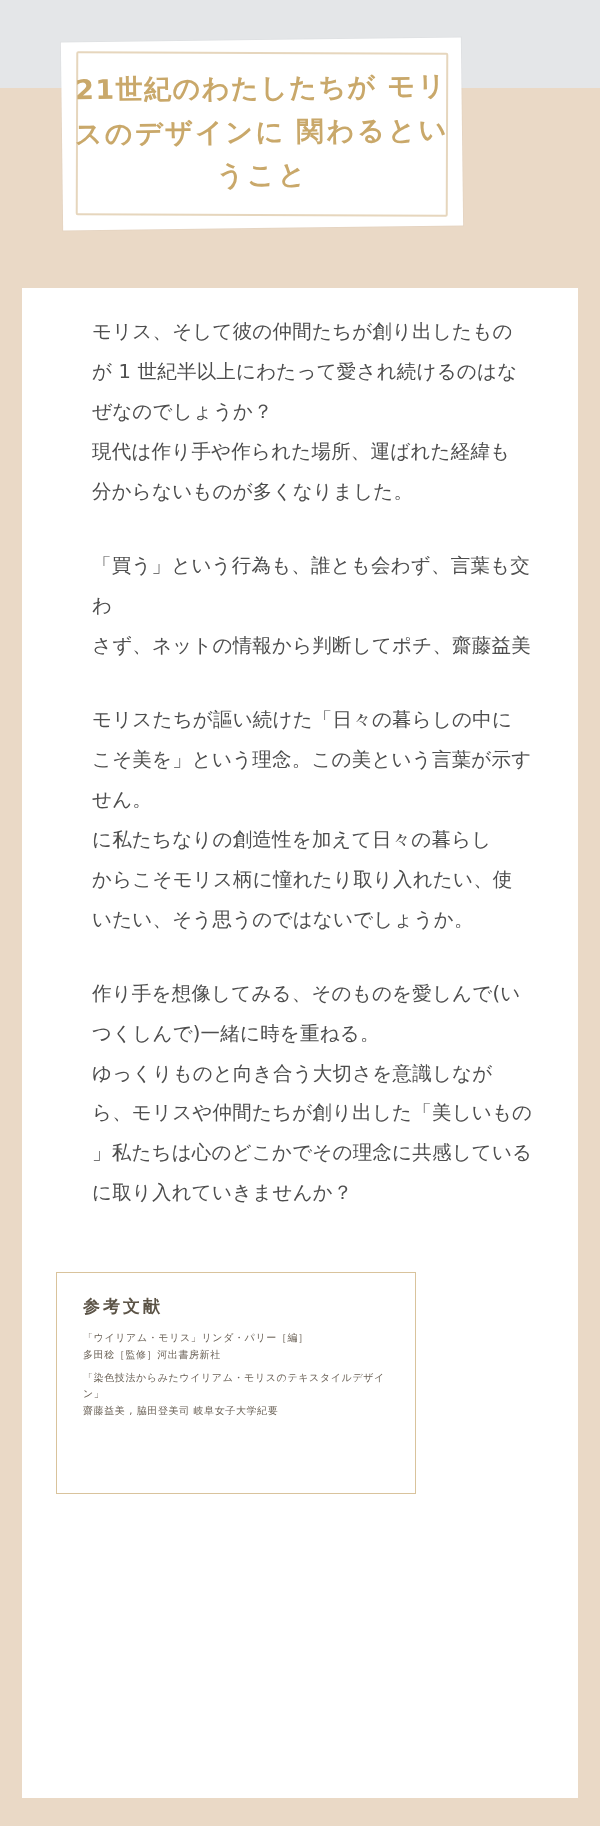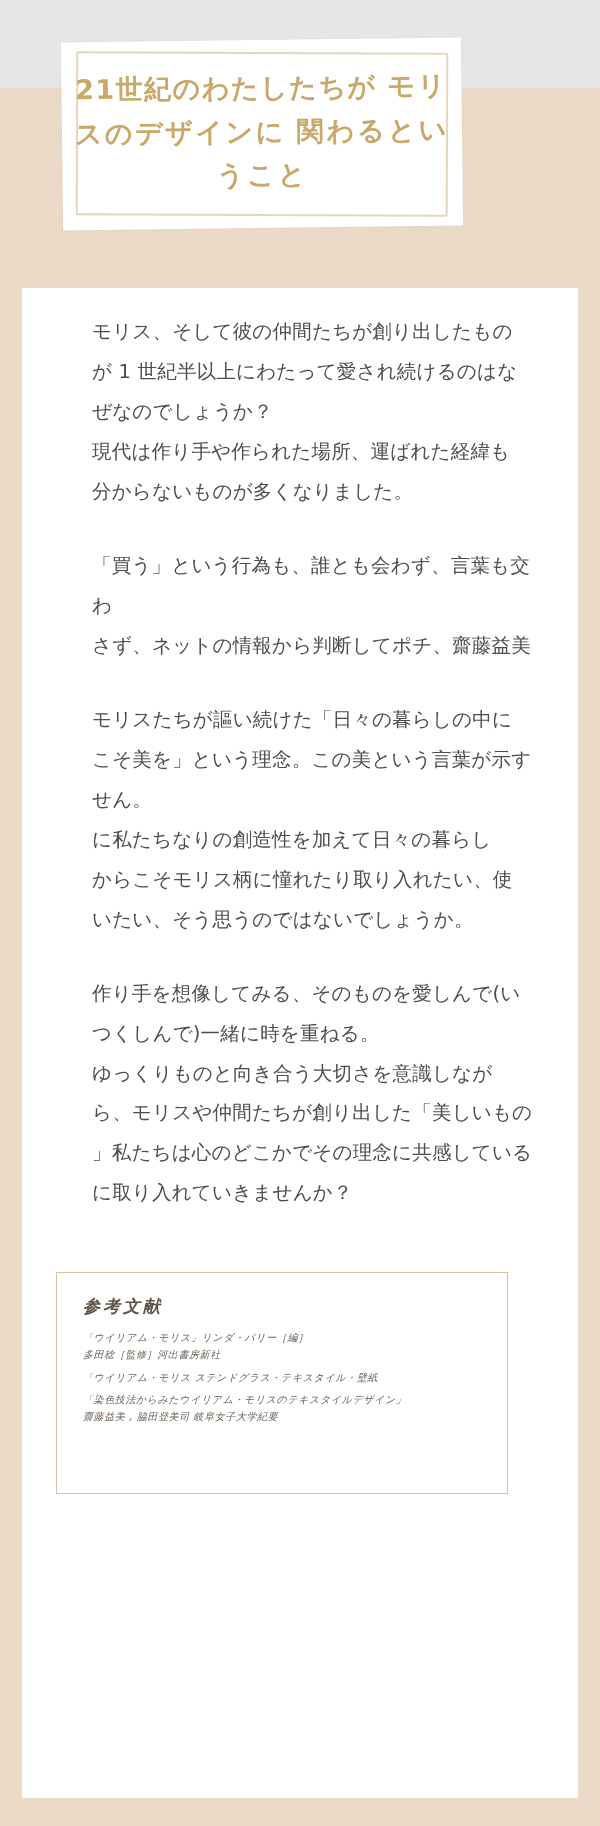--- a/index.html
+++ b/index.html
@@ -99,25 +99,24 @@
   }
   .para { margin: 0 0 34px 0; }
   .para:last-child { margin-bottom: 0; }
   .para .ln { display: block; }
 
   
   .refbox {
     position: absolute;
     left: 56px;
     top: 1272px;
-    width: 452px;
+    width: 360px;
     height: 222px;
     border: 1px solid #d9c39c;
     box-sizing: border-box;
-    font-style: italic;
   }
   .refbox-inner {
     padding: 22px 22px 0 26px;
   }
   .ref-title {
     color: #5b5346;
     font-family: "DejaVu Sans", sans-serif;
     font-size: 17px;
     font-weight: bold;
     letter-spacing: 3px;
@@ -190,21 +189,20 @@
     <div class="refbox-inner">
       <div class="ref-title">参考文献</div>
       <div class="ref-list">
 
         <div class="ref-entry">
           <span class="ln">「ウイリアム・モリス」リンダ・パリー［編］</span>
           <span class="ln">多田稔［監修］河出書房新社</span>
         </div>
 
         <div class="ref-entry">
-          <span class="ln">「ウイリアム・モリス ステンドグラス・テキスタイル・壁紙</span>
         </div>
 
         <div class="ref-entry">
           <span class="ln">「染色技法からみたウイリアム・モリスのテキスタイルデザイン」</span>
           <span class="ln">齋藤益美 , 脇田登美司 岐阜女子大学紀要</span>
         </div>
 
       </div>
     </div>
   </div>

